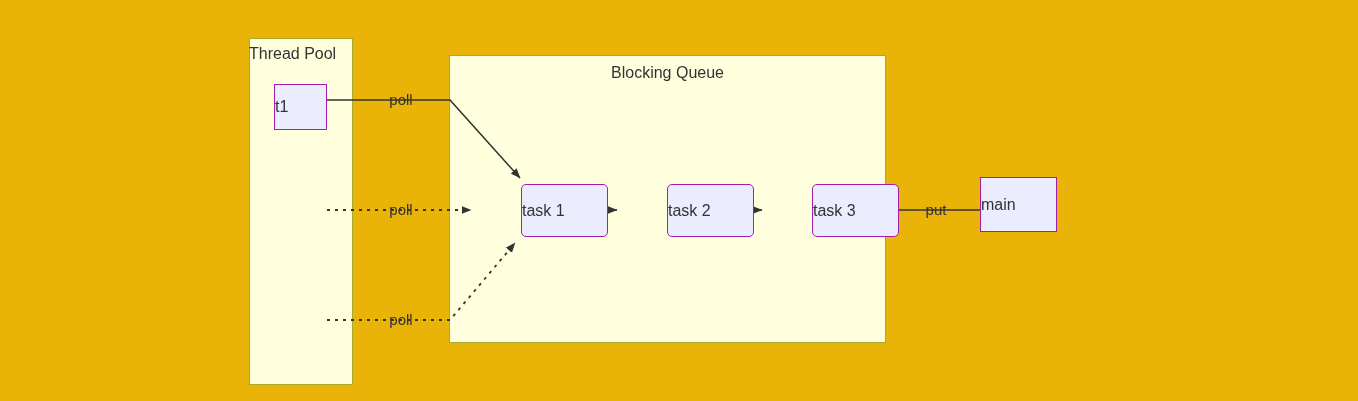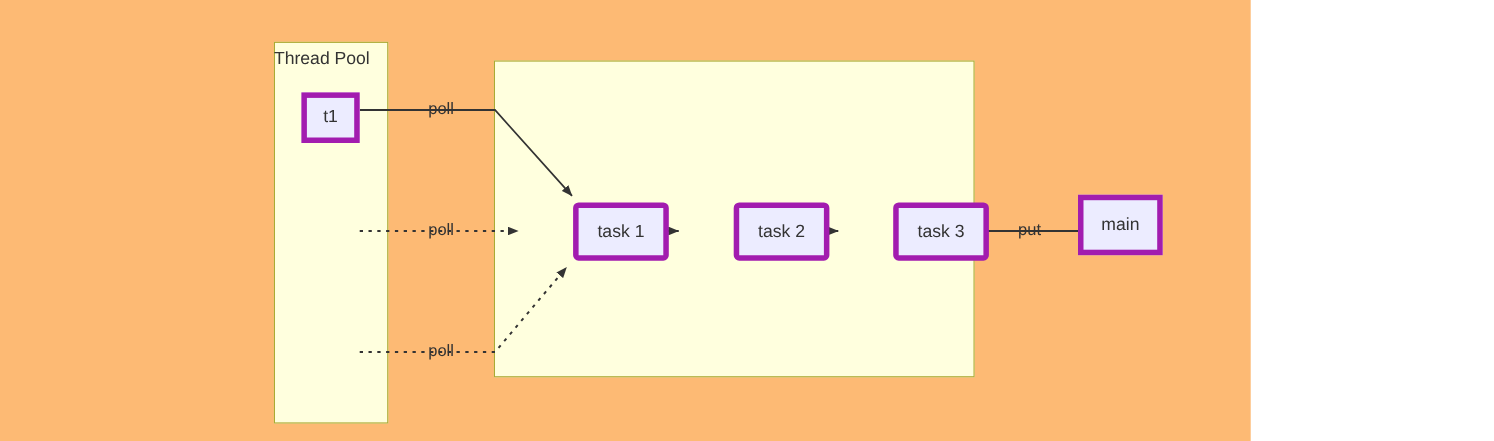--- a/index.html
+++ b/index.html
@@ -8,23 +8,23 @@
     background: #ffffff;
   }
   body {
     width: 1358px;
     height: 401px;
     font-family: "Liberation Sans", sans-serif;
     overflow: hidden;
   }
   #diagram-root {
     position: relative;
-    width: 1137px;
+    width: 1358px;
     height: 401px;
-    background: #fdba74;
+    background: #eab308;
   }
   #edges-layer {
     position: absolute;
     left: 0;
     top: 0;
     width: 1358px;
     height: 401px;
     pointer-events: none;
   }
   .container-box {
@@ -37,24 +37,23 @@
     position: absolute;
     font-size: 16px;
     color: #333333;
     white-space: nowrap;
     line-height: 1;
   }
   .node-box {
     position: absolute;
     box-sizing: border-box;
     background: #ececff;
-    border: 5px solid #a21caf;
+    border: 1px solid #a21caf;
     display: flex;
     align-items: center;
-    justify-content: center;
     font-size: 16px;
     color: #333333;
     white-space: nowrap;
   }
   .node-box.rounded {
     border-radius: 5px;
     margin-left: 44px;
   }
   .edge-label {
     position: absolute;
@@ -67,20 +66,21 @@
 </style>
 </head>
 <body>
 
 <div id="diagram-root">
 
   <div class="container-box" id="c-thread-pool" style="left: 249px; top: 38px; width: 104px; height: 347px;"></div>
   <div class="container-title" id="ct-thread-pool" style="left: 249px; top: 46px;">Thread Pool</div>
 
   <div class="container-box" id="c-blocking-queue" style="left: 449px; top: 55px; width: 437px; height: 288px;"></div>
+  <div class="container-title" id="ct-blocking-queue" style="left: 449px; width: 437px; text-align: center; top: 65px;">Blocking Queue</div>
 
   <svg id="edges-layer" viewBox="0 0 1358 401" xmlns="http://www.w3.org/2000/svg">
     <defs>
       <marker id="arrowhead" markerWidth="10" markerHeight="8" refX="9.5" refY="4" orient="auto" markerUnits="userSpaceOnUse">
         <path d="M0,0 L10,4 L0,8 z" fill="#333333"></path>
       </marker>
     </defs>
 
     <g>
       <path d="M327,100 L450,100 L520,178" fill="none" stroke="#333333" stroke-width="1.6" marker-end="url(#arrowhead)"></path>

